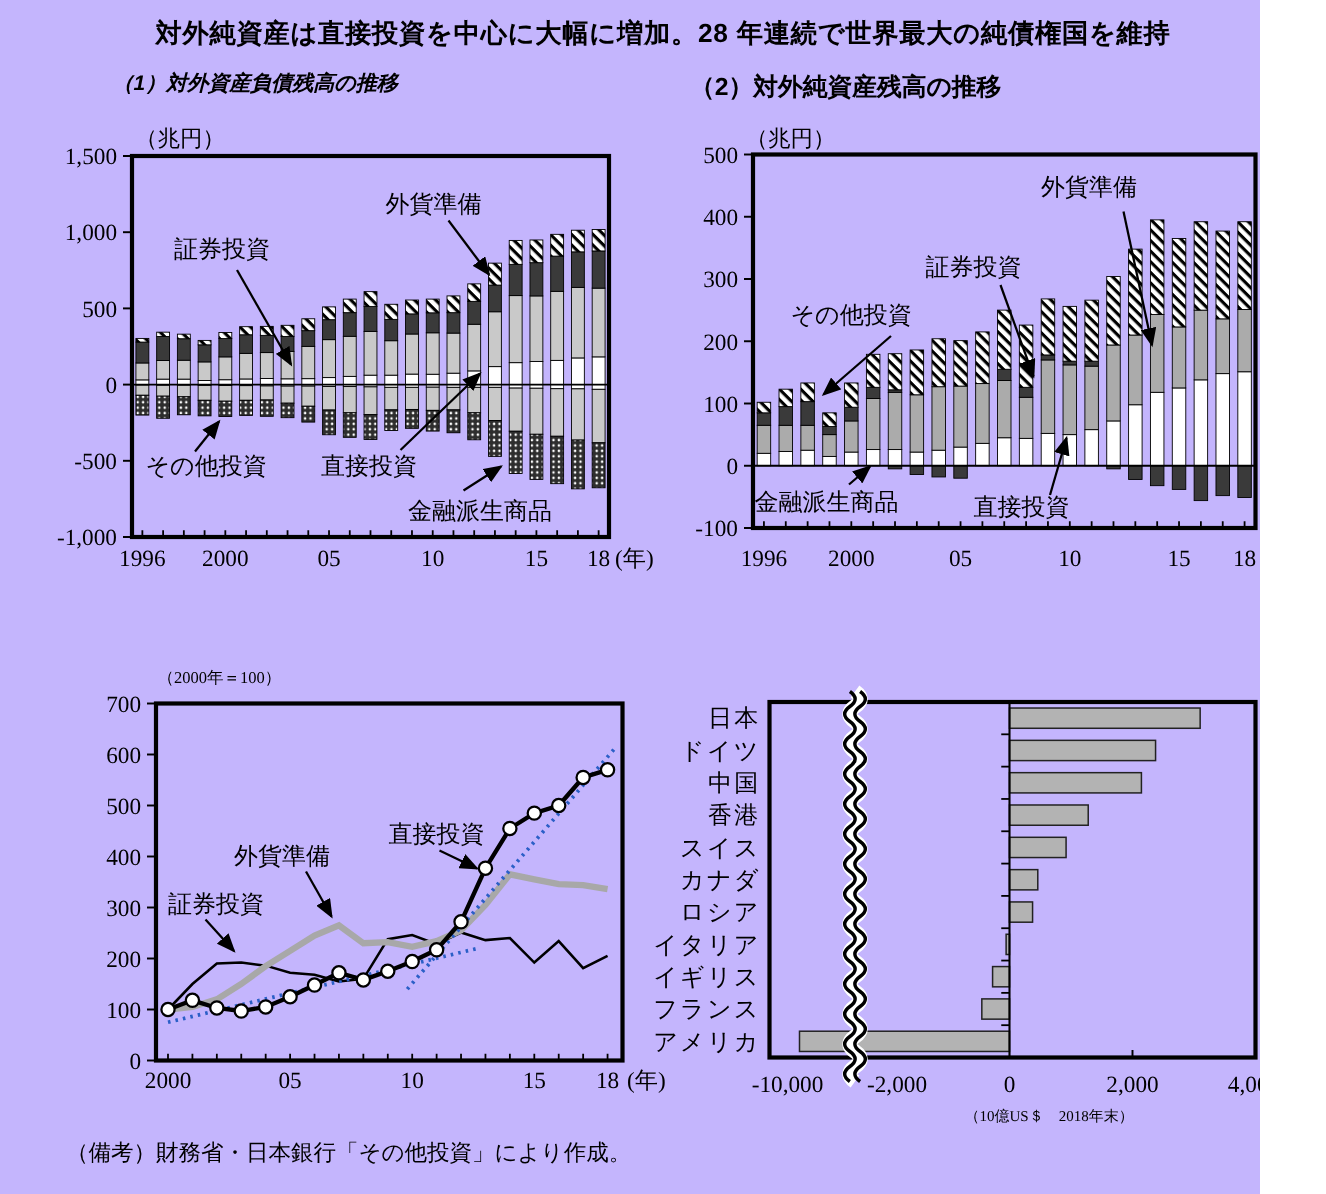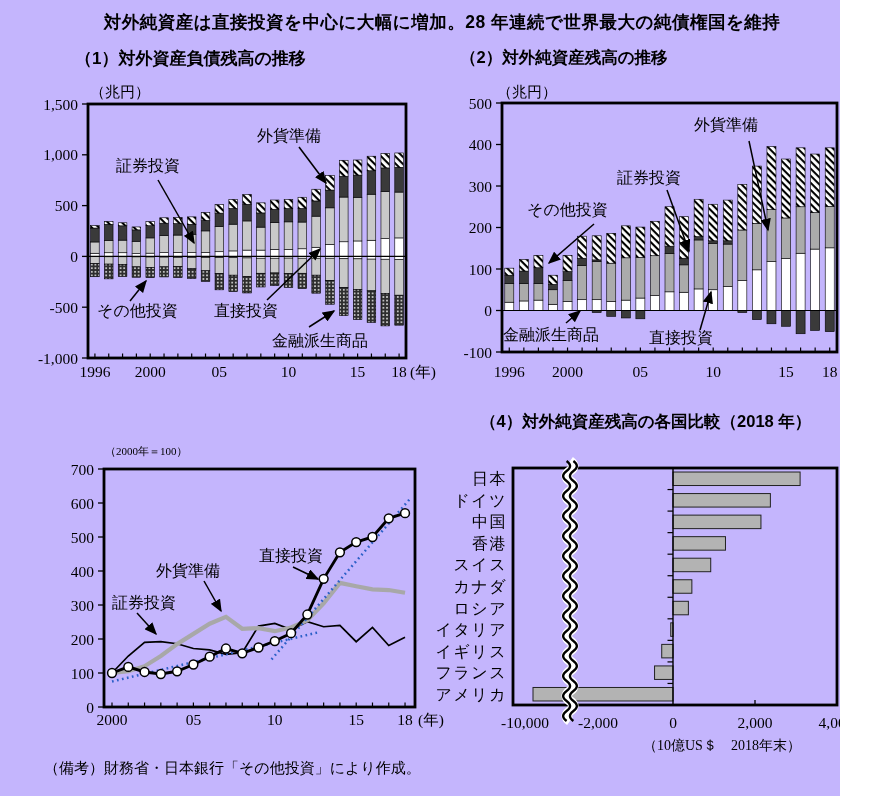--- a/index.html
+++ b/index.html
@@ -1,42 +1,41 @@
 <!DOCTYPE html>
 <html><head>
 <meta charset="utf-8">
 <style>
   html,body{margin:0;padding:0;background:#fff;}
   #page{position:relative;width:840px;height:796px;background:#c4b5fd;overflow:hidden;
         font-family:"Liberation Serif","DejaVu Serif",serif;color:#000;}
   .gothic{font-family:"Liberation Sans","DejaVu Sans",sans-serif;font-weight:bold;}
   .abs{position:absolute;white-space:nowrap;}
   #page-title{top:10px;left:0;width:884px;text-align:center;font-size:17.5px;letter-spacing:.5px;}
-  #c1-title{top:47px;left:75px;font-size:17px;}
+  #c1-title{top:47px;left:75px;font-size:14px;font-style:italic;}
   #c2-title{top:47px;left:460px;font-size:16.5px;}
   #c3-title{top:411px;left:82px;font-size:16.5px;}
   #c4-title{top:411px;left:480px;font-size:16.5px;}
   #c1-unit{top:83px;left:90px;font-size:15px;}
   #c2-unit{top:83px;left:497px;font-size:15px;}
   #c3-unit{top:444px;left:105px;font-size:11px;}
-  #c4-unit{top:737px;left:643px;font-size:14px;}
+  #c4-unit{top:737px;left:643px;font-size:10px;}
   #note{top:759px;left:44px;font-size:15px;}
   svg.layer{position:absolute;left:0;top:0;pointer-events:none;}
   .sv-num{font:15.5px "Liberation Serif","DejaVu Serif",serif;fill:#000;}
   .sv-ann{font:16px "Liberation Serif","DejaVu Serif",serif;fill:#000;}
   .sv-cty{font:16px "Liberation Serif","DejaVu Serif",serif;fill:#000;letter-spacing:1.5px;}
 </style>
 </head>
 <body>
 
 <div id="page">
   <div id="page-title" class="abs gothic">対外純資産は直接投資を中心に大幅に増加。28 年連続で世界最大の純債権国を維持</div>
   <div id="c1-title" class="abs gothic">（1）対外資産負債残高の推移</div>
   <div id="c2-title" class="abs gothic">（2）対外純資産残高の推移</div>
-  <div id="c4-title" class="abs gothic">（4）対外純資産残高の各国比較（2018 年）</div>
   <div id="c1-unit" class="abs">（兆円）</div>
   <div id="c2-unit" class="abs">（兆円）</div>
   <div id="c3-unit" class="abs">（2000年＝100）</div>
   <div id="c4-unit" class="abs">（10億US＄　2018年末）</div>
   <div id="note" class="abs">（備考）財務省・日本銀行「その他投資」により作成。</div>
   <svg id="svg1" class="layer" width="884" height="796">
       <defs>
         <pattern id="hatch1" width="5" height="5" patternUnits="userSpaceOnUse" patternTransform="rotate(45)">
           <rect x="0" y="0" width="5" height="5" fill="#ffffff"></rect>
           <rect x="0" y="0" width="5" height="2.1" fill="#000000"></rect>

